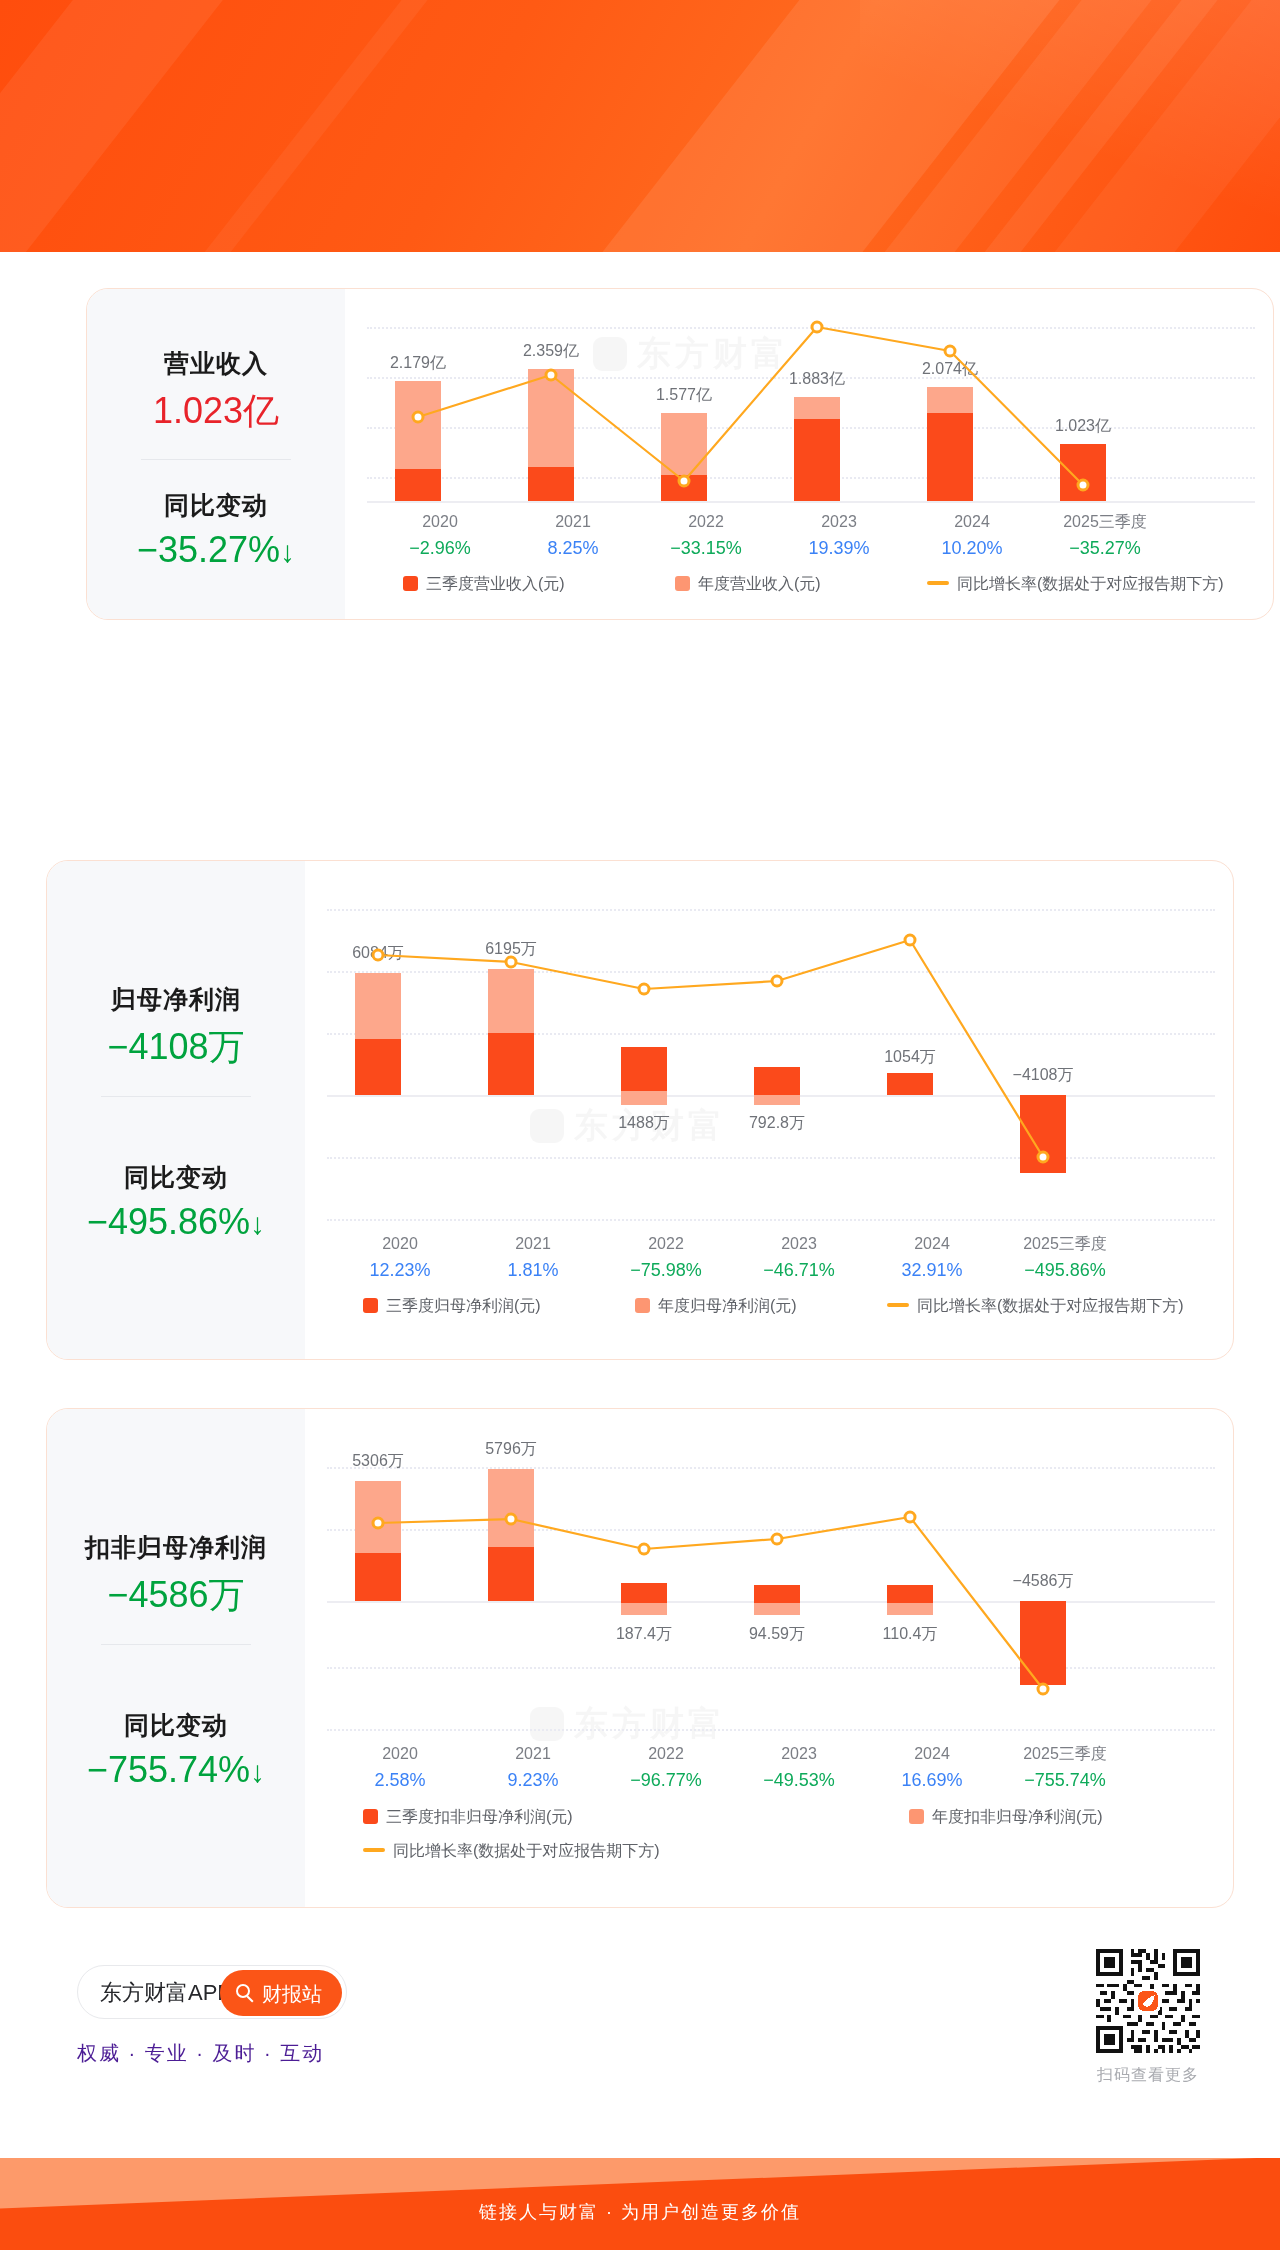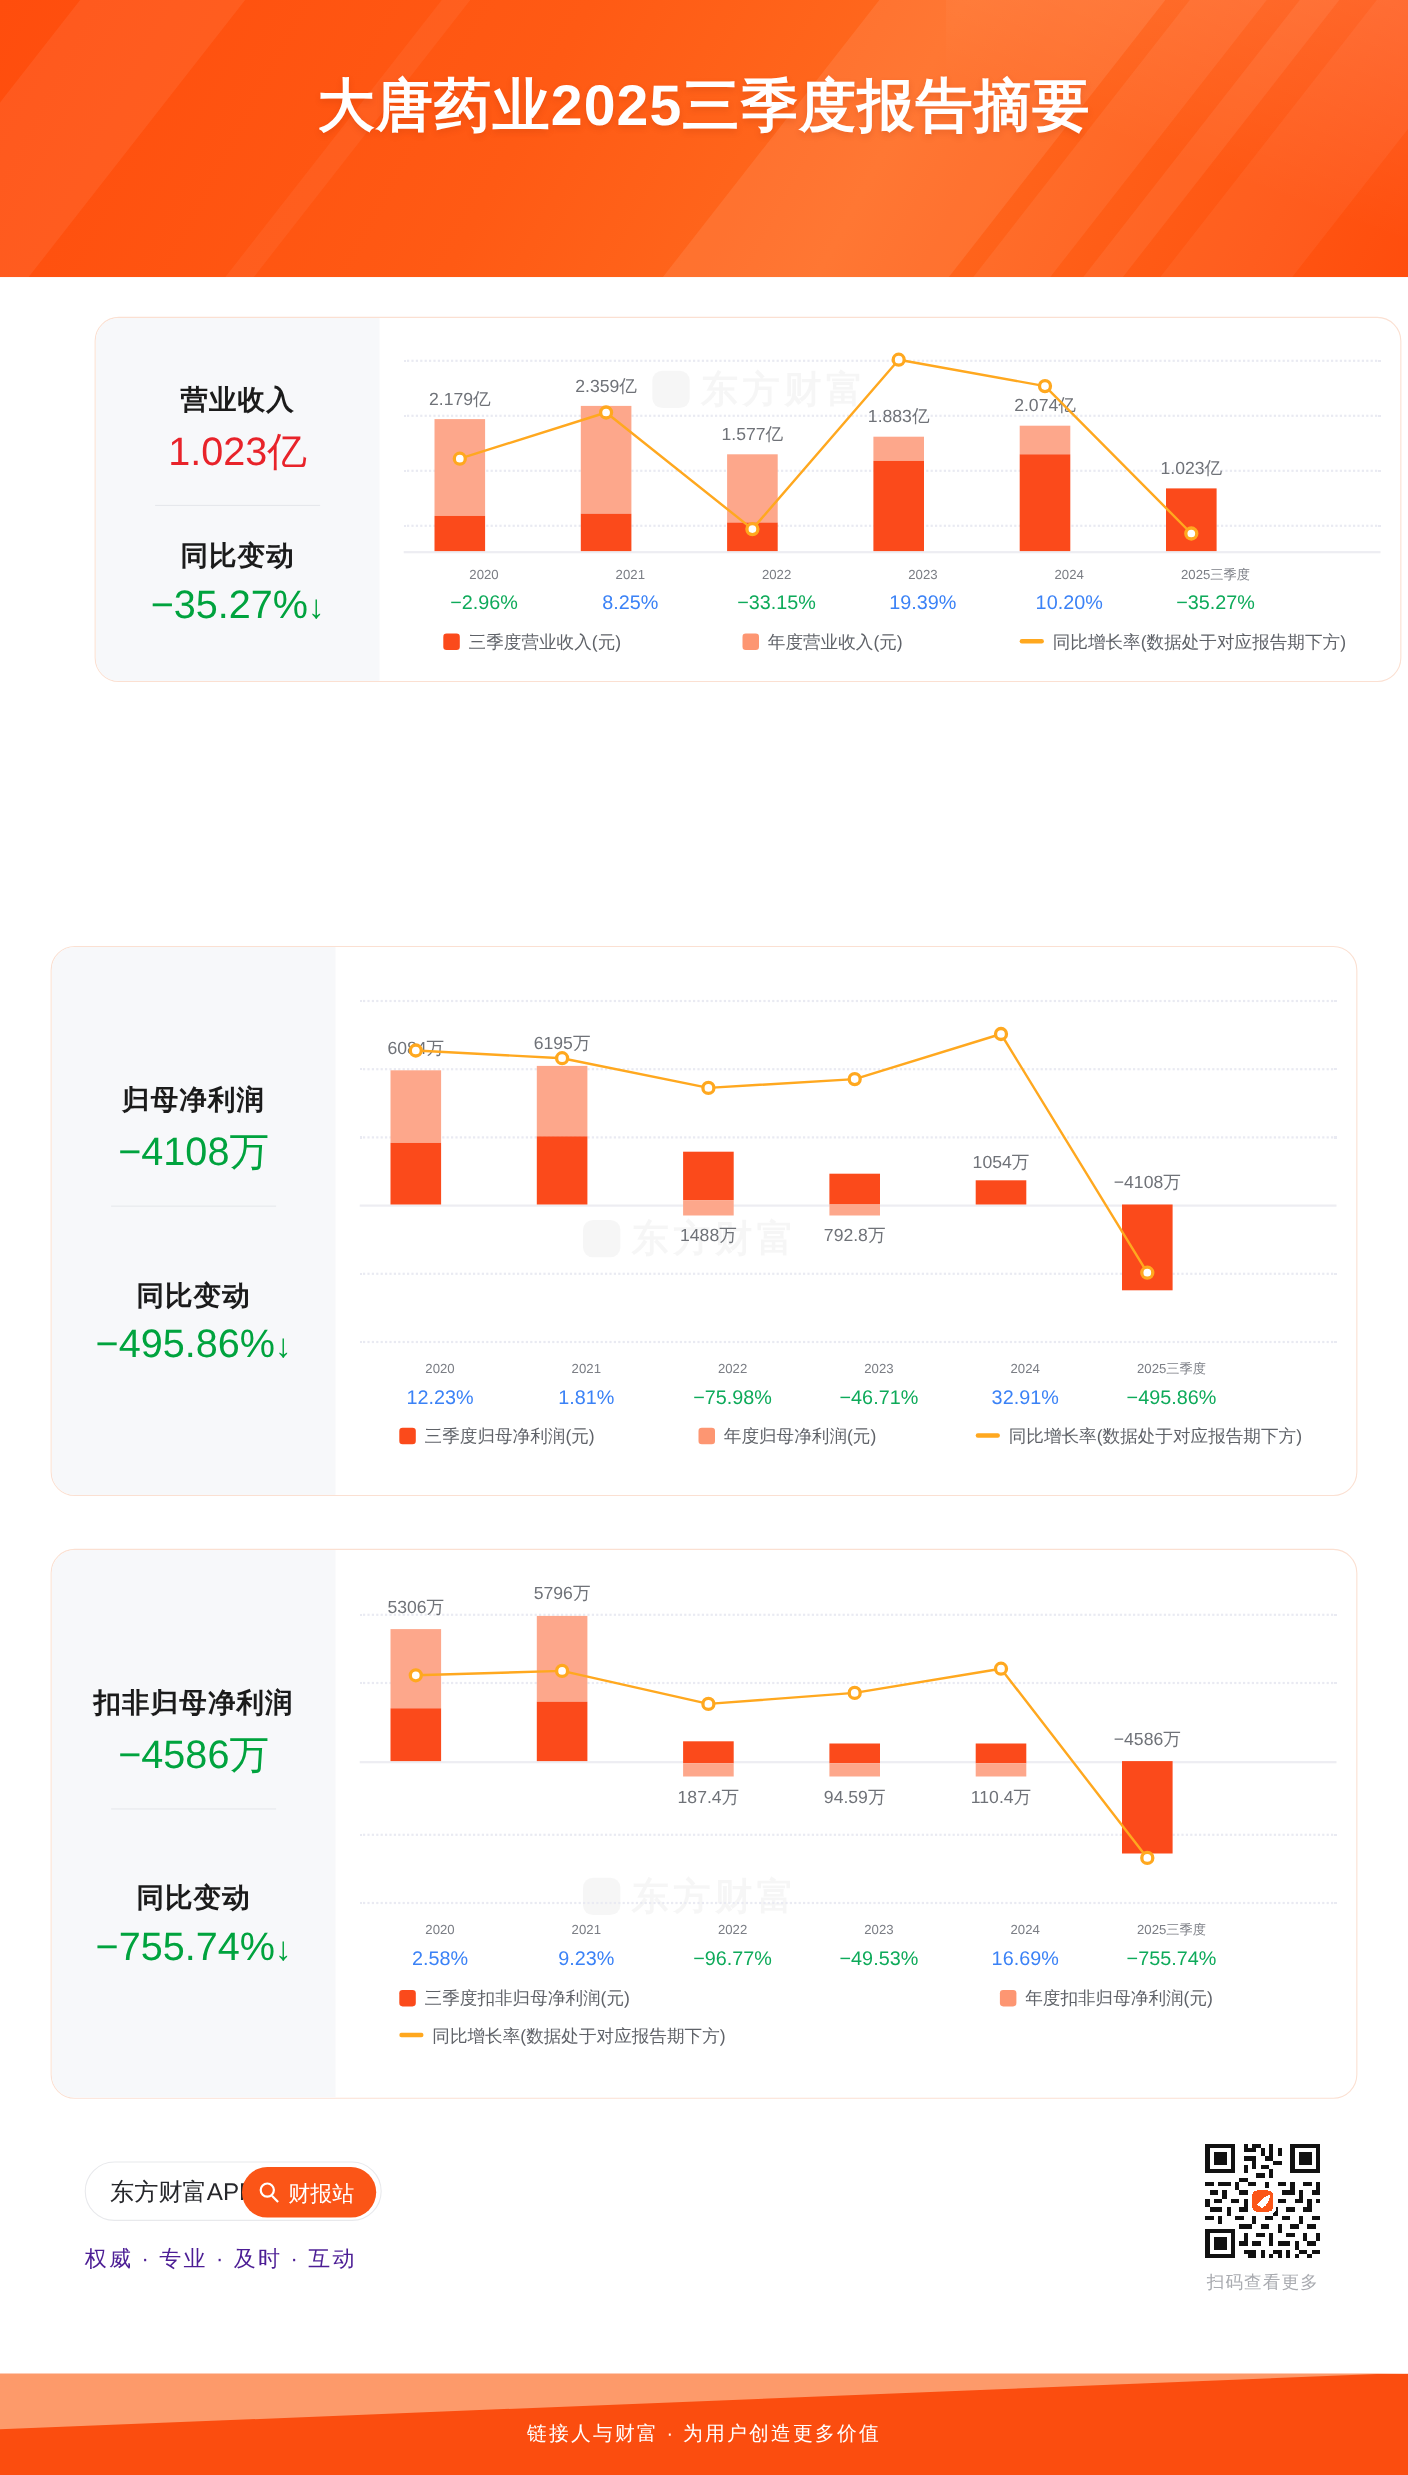--- a/index.html
+++ b/index.html
@@ -76,21 +76,21 @@
 
   .blabel{
     position:absolute; font-size:16px; color:#6f7278; white-space:nowrap;
     text-align:center;
   }
 
   .line-svg{ position:absolute; left:0; top:0; width:100%; height:100%; overflow:visible; }
 
   .xlabels{ position:absolute; left:22px; right:10px; }
   .xcol{ position:absolute; text-align:center; }
-  .xcol .yr{ font-size:12px; color:#7b7e85; line-height:26px; }
+  .xcol .yr{ font-size:16px; color:#7b7e85; line-height:26px; }
   .xcol .pc{ font-size:18px; line-height:27px; }
   .pc-up{ color:#3b82f6; }
   .pc-dn{ color:#0eaa5a; }
 
   .legend{ position:absolute; font-size:16px; color:#5f6268; white-space:nowrap; }
   .legend .item{ position:absolute; white-space:nowrap; }
   .legend .sw{ display:inline-block; width:15px; height:15px; border-radius:3px;
     vertical-align:-2px; margin-right:8px; }
   .sw-dark{ background:#fb4a1b; }
   .sw-light{ background:#fd9672; }
@@ -144,21 +144,20 @@
 <body>
 
 <div class="header">
   <div class="streak s1"></div>
   <div class="streak s2"></div>
   <div class="streak s3"></div>
   <div class="streak s4"></div>
   <div class="streak s5"></div>
   <div class="streak s6"></div>
   <div class="wedge"></div>
-  <div class="hdr-title">大唐药业2025三季度报告摘要</div>
 </div>
 
 <div class="sheet">
 
   <div class="card" style="top:36px;height:332px;margin-left:40px;">
     <div class="left">
       <div class="metric-name" style="top:58px;">营业收入</div>
       <div class="metric-val val-red" style="top:98px;">1.023亿</div>
       <div class="divider" style="top:170px;"></div>
       <div class="metric-name" style="top:200px;">同比变动</div>

